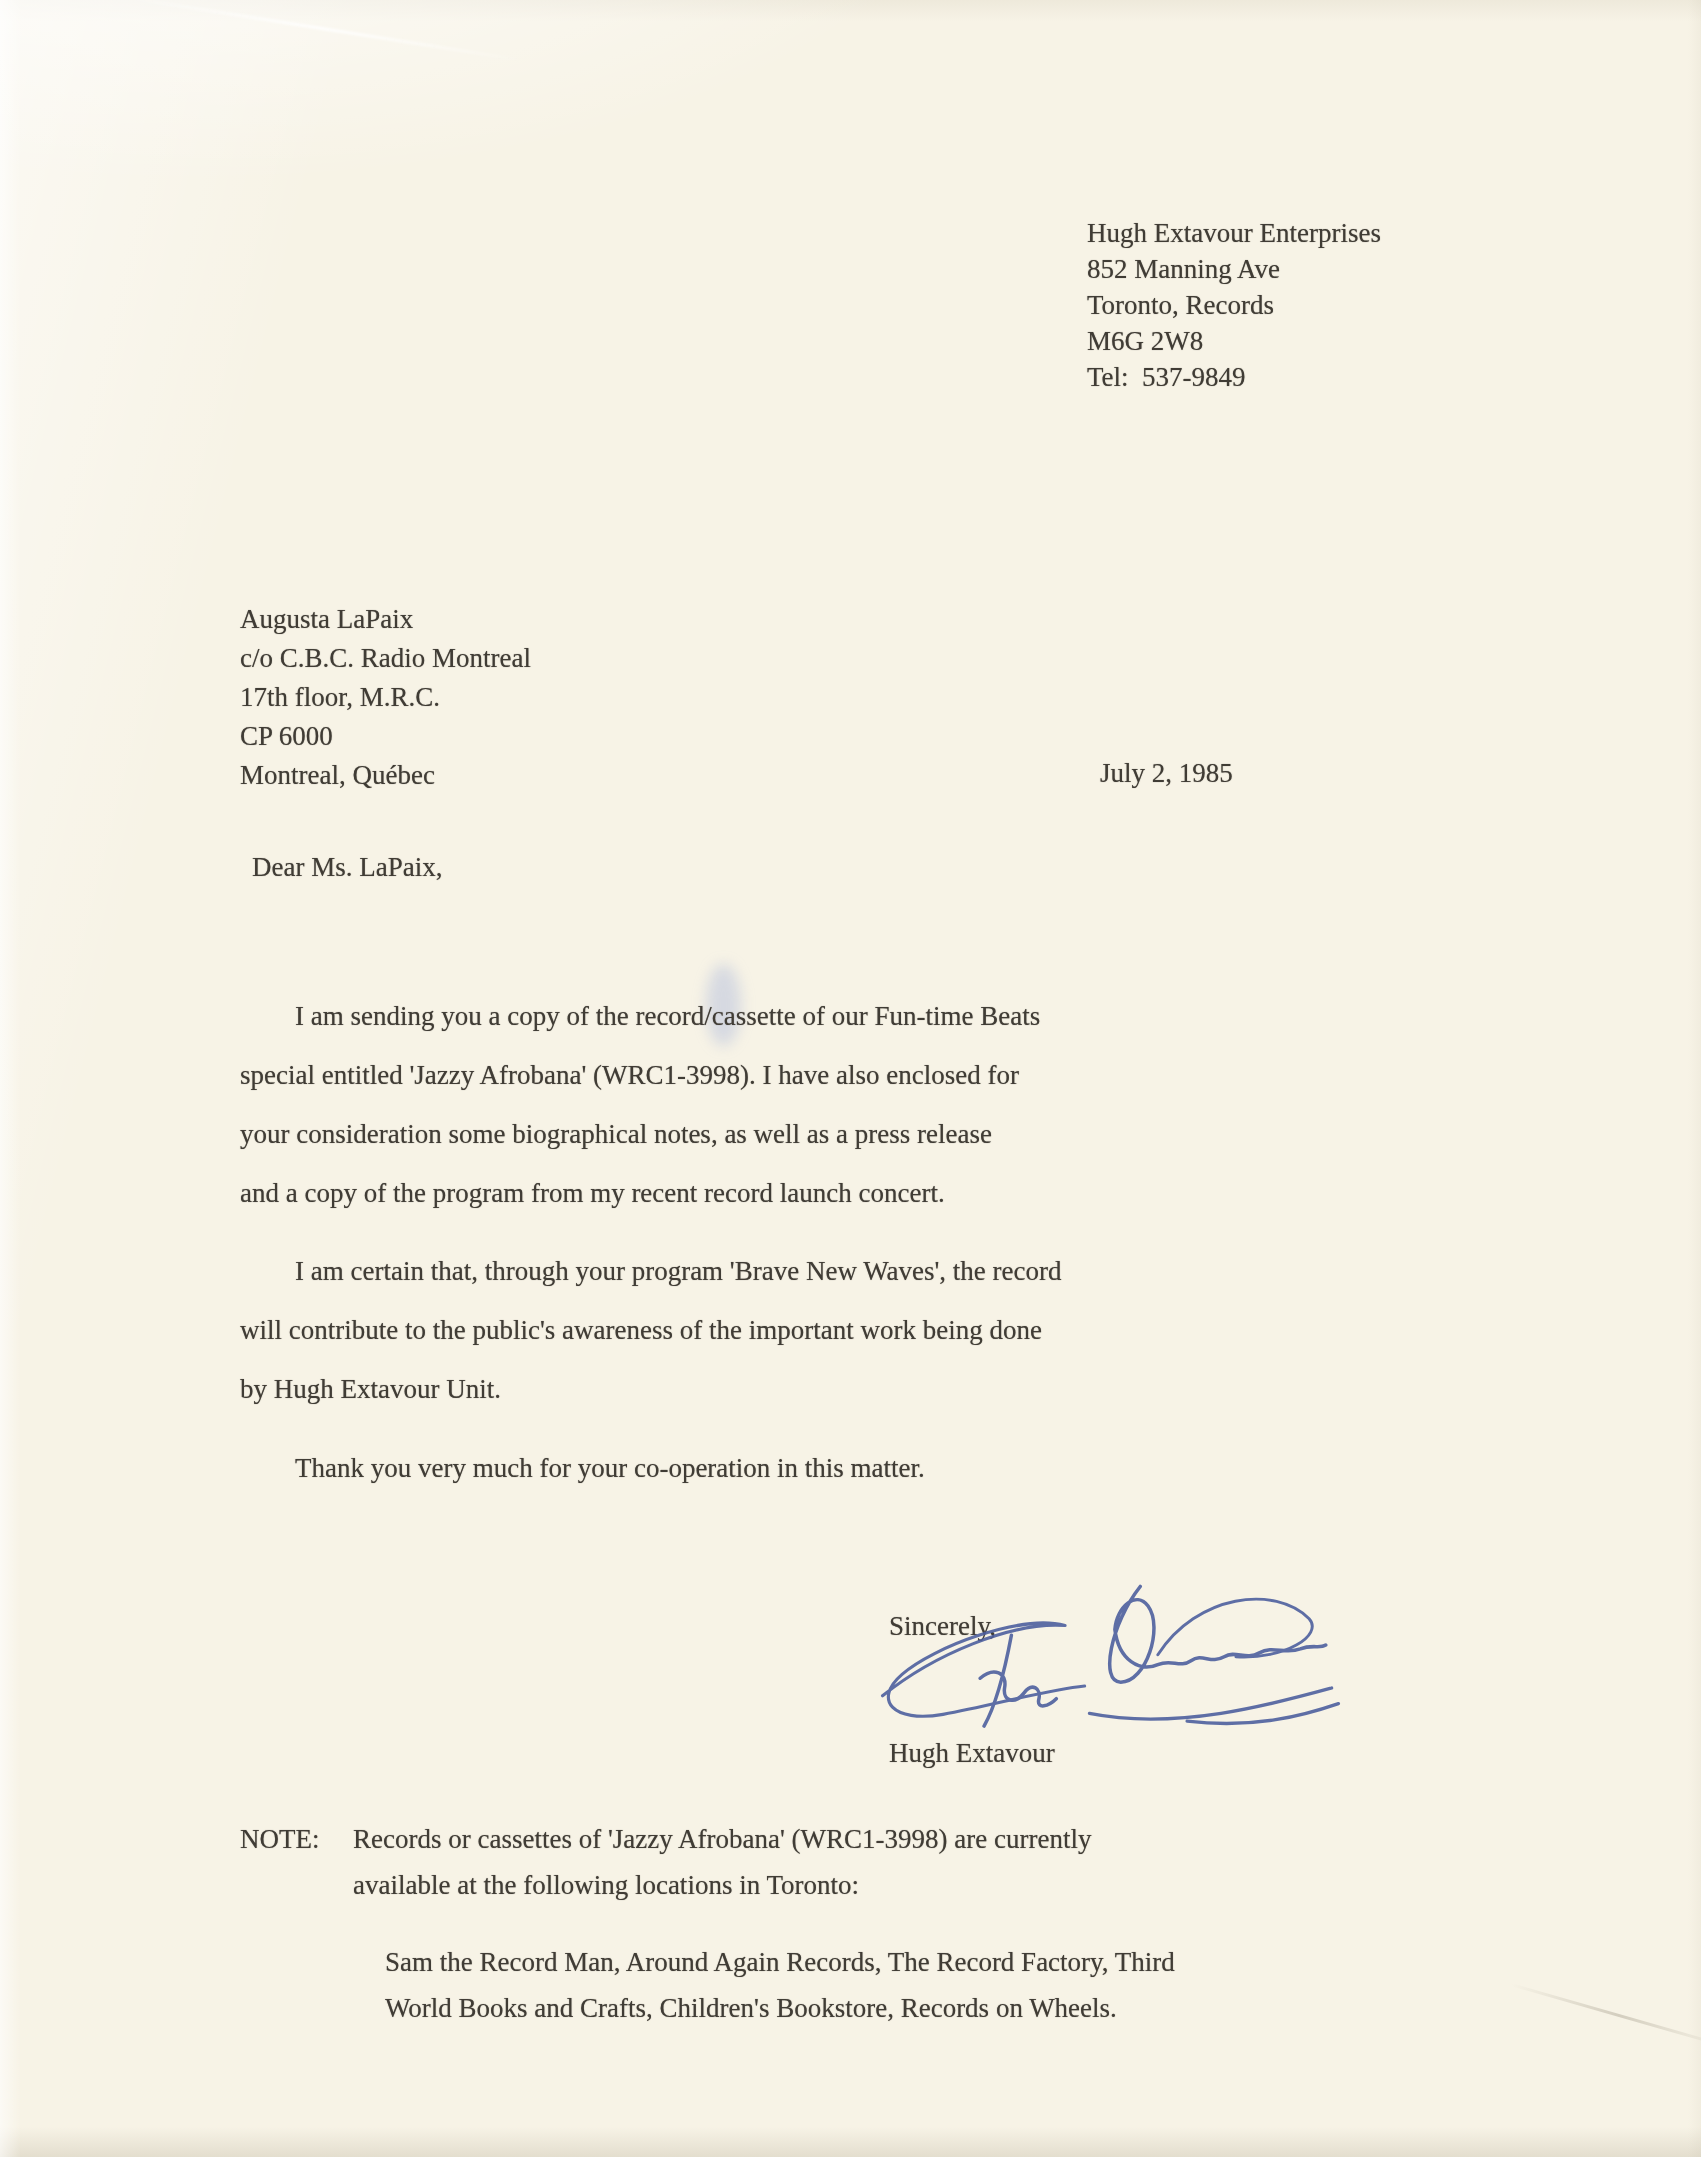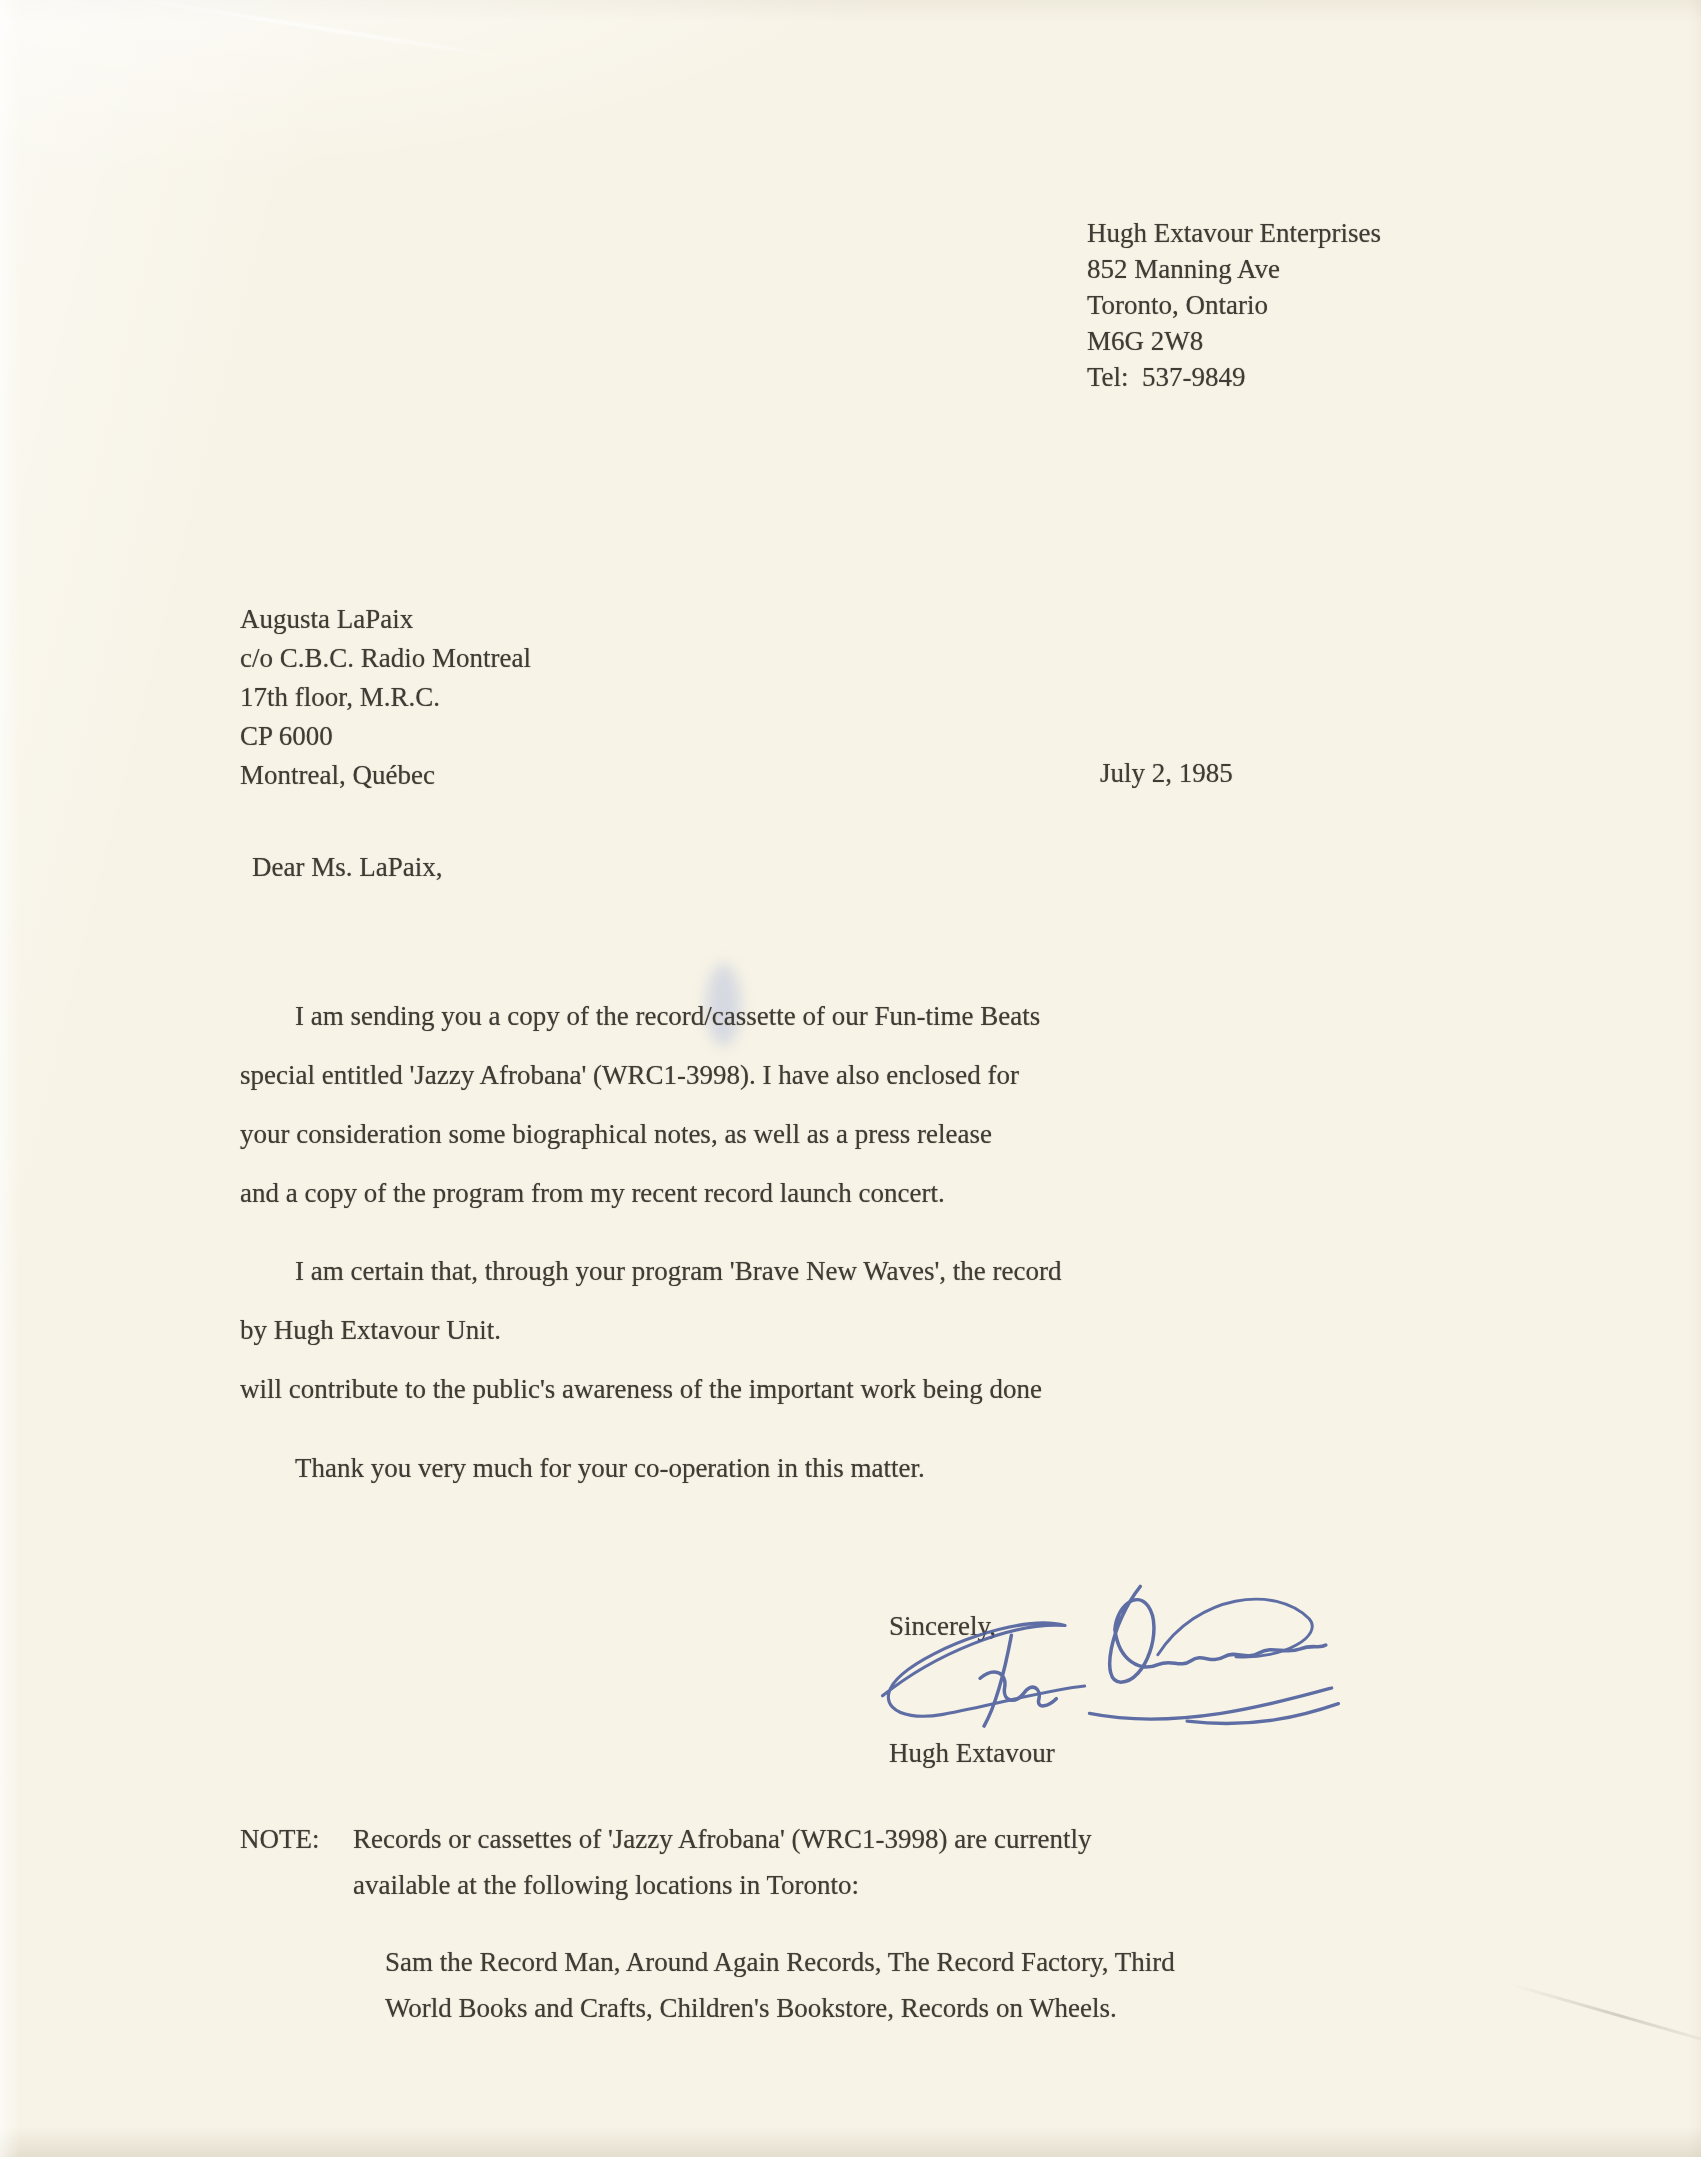--- a/index.html
+++ b/index.html
@@ -61,21 +61,21 @@
 </head>
 <body>
 
 <div class="paper">
 
   <div class="crease-top"></div>
 
   <div class="block sender">
     <div class="line">Hugh Extavour Enterprises</div>
     <div class="line">852 Manning Ave</div>
-    <div class="line">Toronto, Ontario</div>
+    <div class="line">Toronto, Records</div>
     <div class="line">M6G 2W8</div>
     <div class="line">Tel:  537-9849</div>
   </div>
 
   <div class="block recipient">
     <div class="line">Augusta LaPaix</div>
     <div class="line">c/o C.B.C. Radio Montreal</div>
     <div class="line">17th floor, M.R.C.</div>
     <div class="line">CP 6000</div>
     <div class="line">Montreal, Québec</div>
@@ -89,22 +89,22 @@
 
   <div class="block para" id="para1">
     <div class="line indent">I am sending you a copy of the record/cassette of our Fun-time Beats</div>
     <div class="line">special entitled 'Jazzy Afrobana' (WRC1-3998). I have also enclosed for</div>
     <div class="line">your consideration some biographical notes, as well as a press release</div>
     <div class="line">and a copy of the program from my recent record launch concert.</div>
   </div>
 
   <div class="block para" id="para2">
     <div class="line indent">I am certain that, through your program 'Brave New Waves', the record</div>
+    <div class="line">will contribute to the public's awareness of the important work being done</div>
     <div class="line">by Hugh Extavour Unit.</div>
-    <div class="line">will contribute to the public's awareness of the important work being done</div>
   </div>
 
   <div class="block para" id="para3">
     <div class="line indent">Thank you very much for your co-operation in this matter.</div>
   </div>
 
   <div class="line closing">Sincerely,</div>
 
   <svg class="signature" viewBox="0 0 505 210" fill="none" stroke="#4a5c9d" stroke-linecap="round" stroke-linejoin="round" opacity="0.88">
     <path stroke-width="3.2" d="M20 134 C72 92, 152 58, 207 62 C162 50, 72 84, 40 112 C10 138, 30 162, 82 153 C132 144, 187 128, 227 124"></path>

